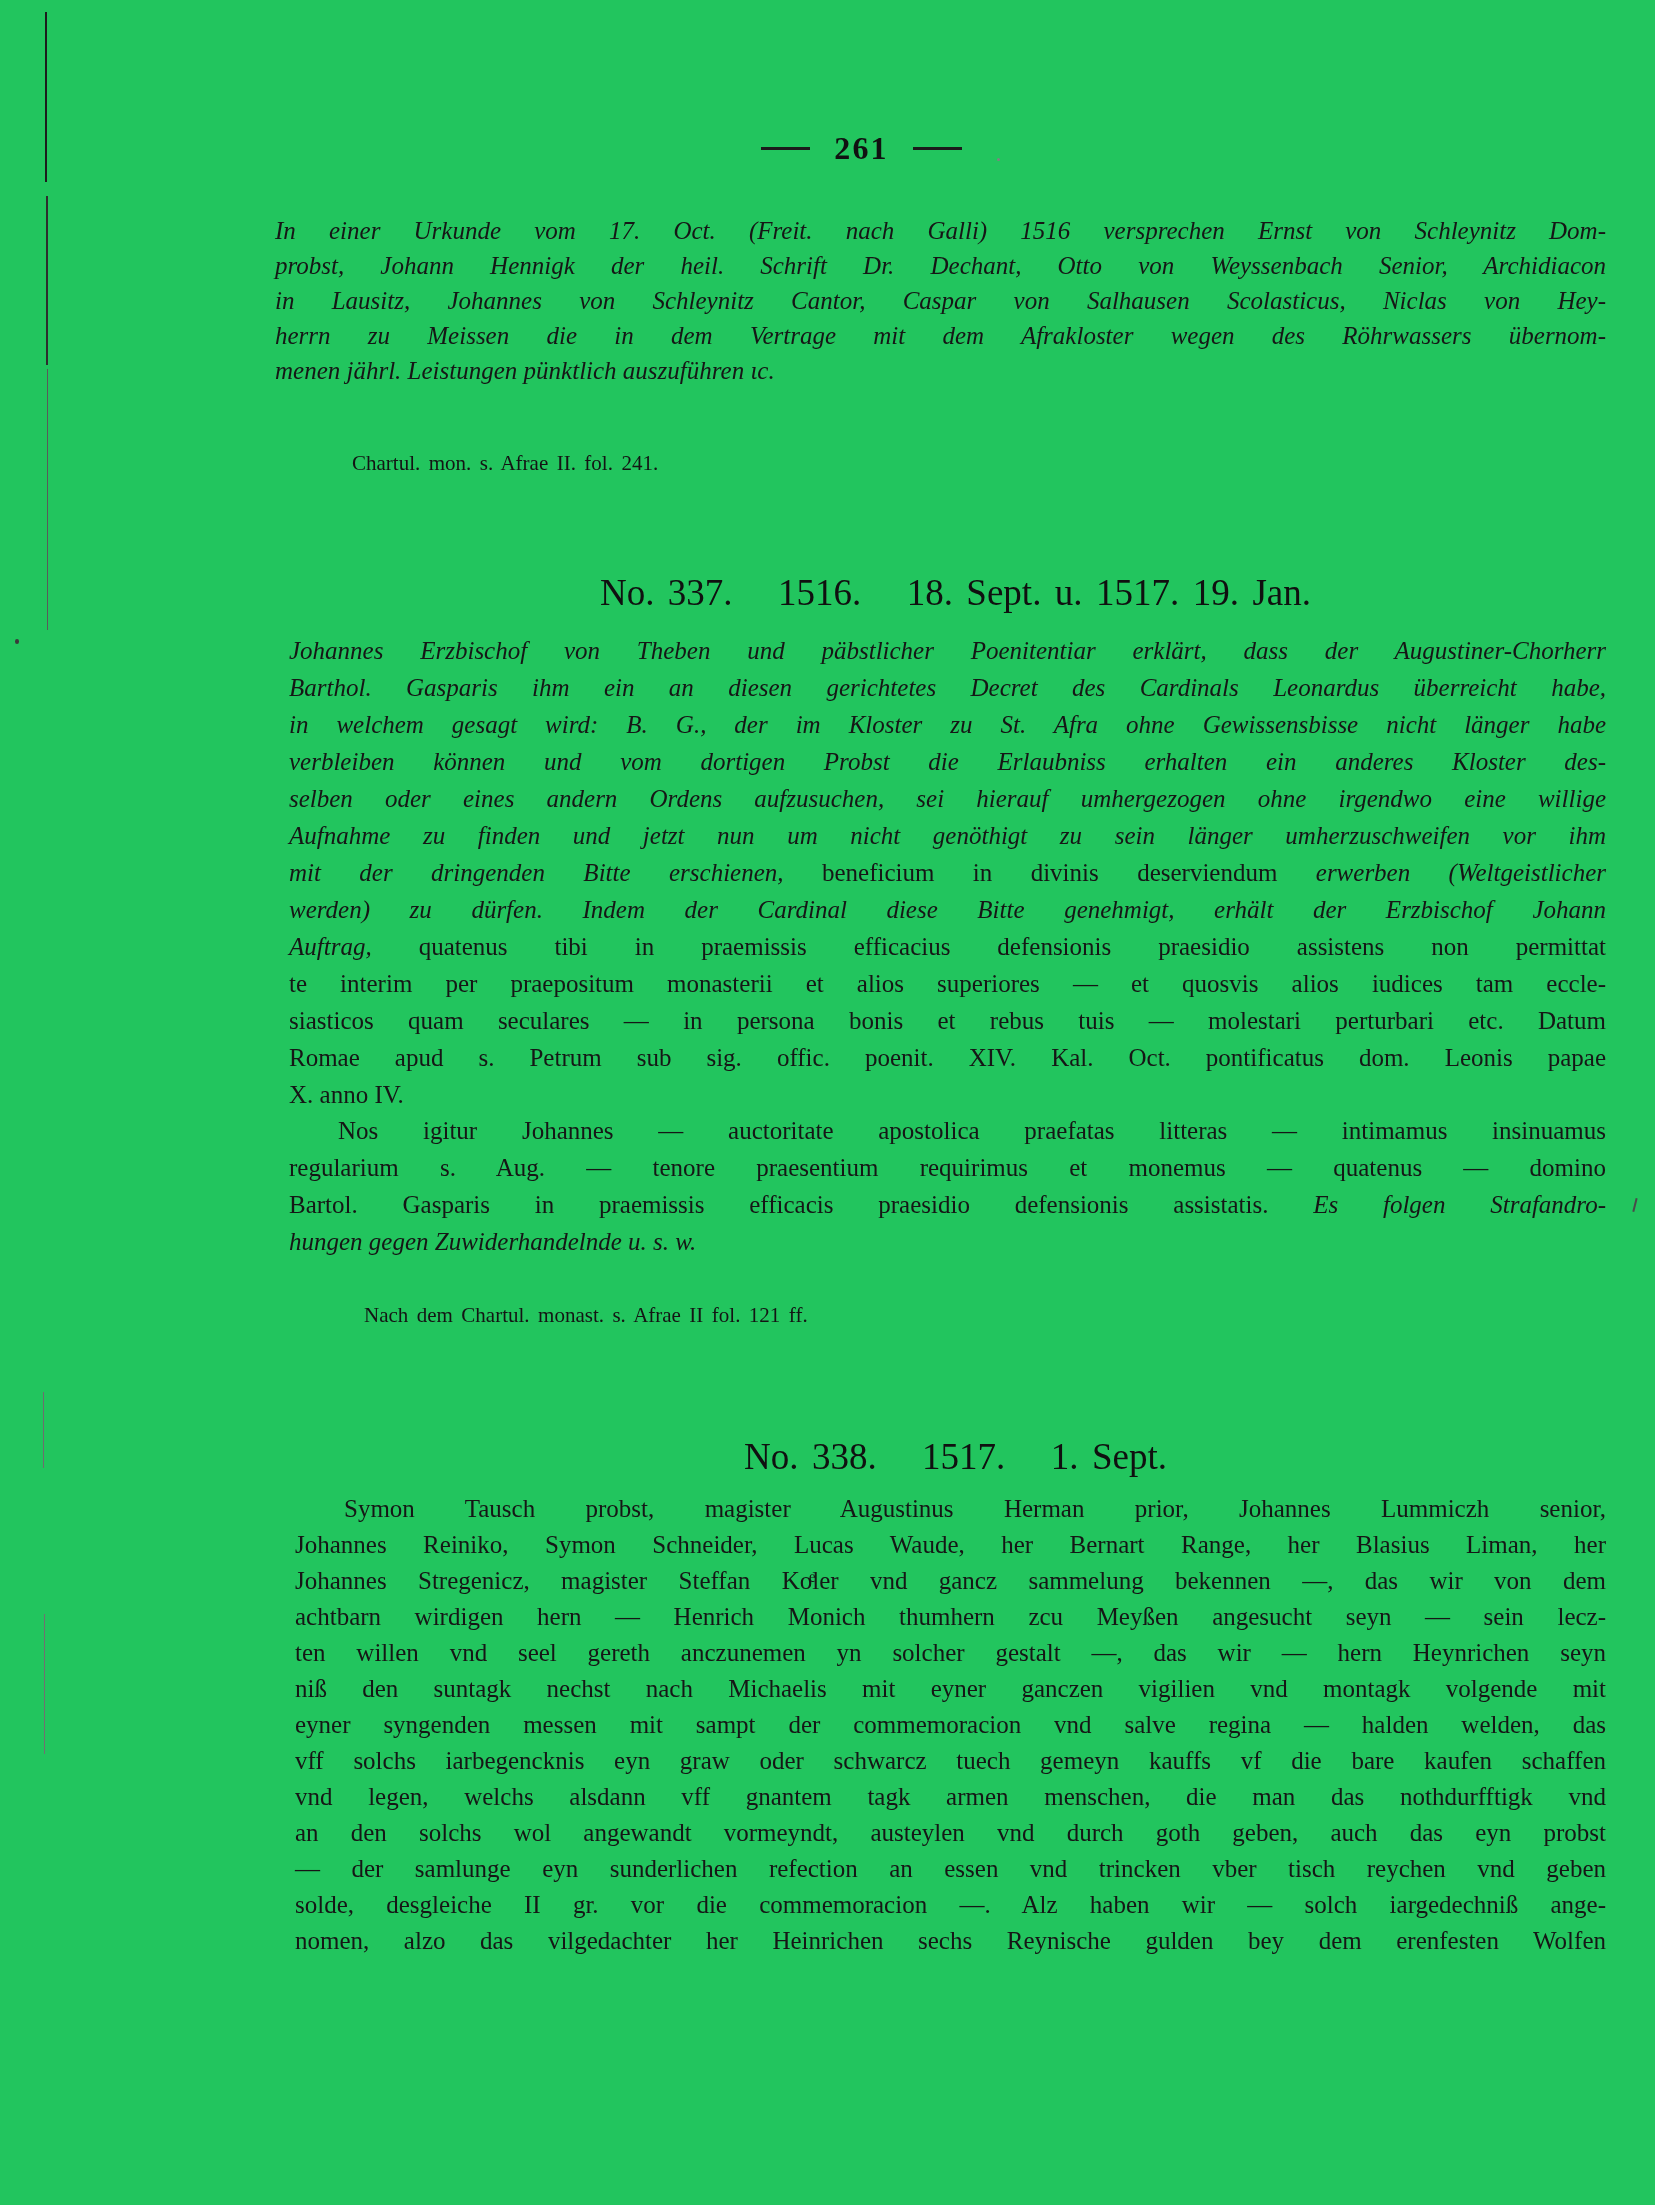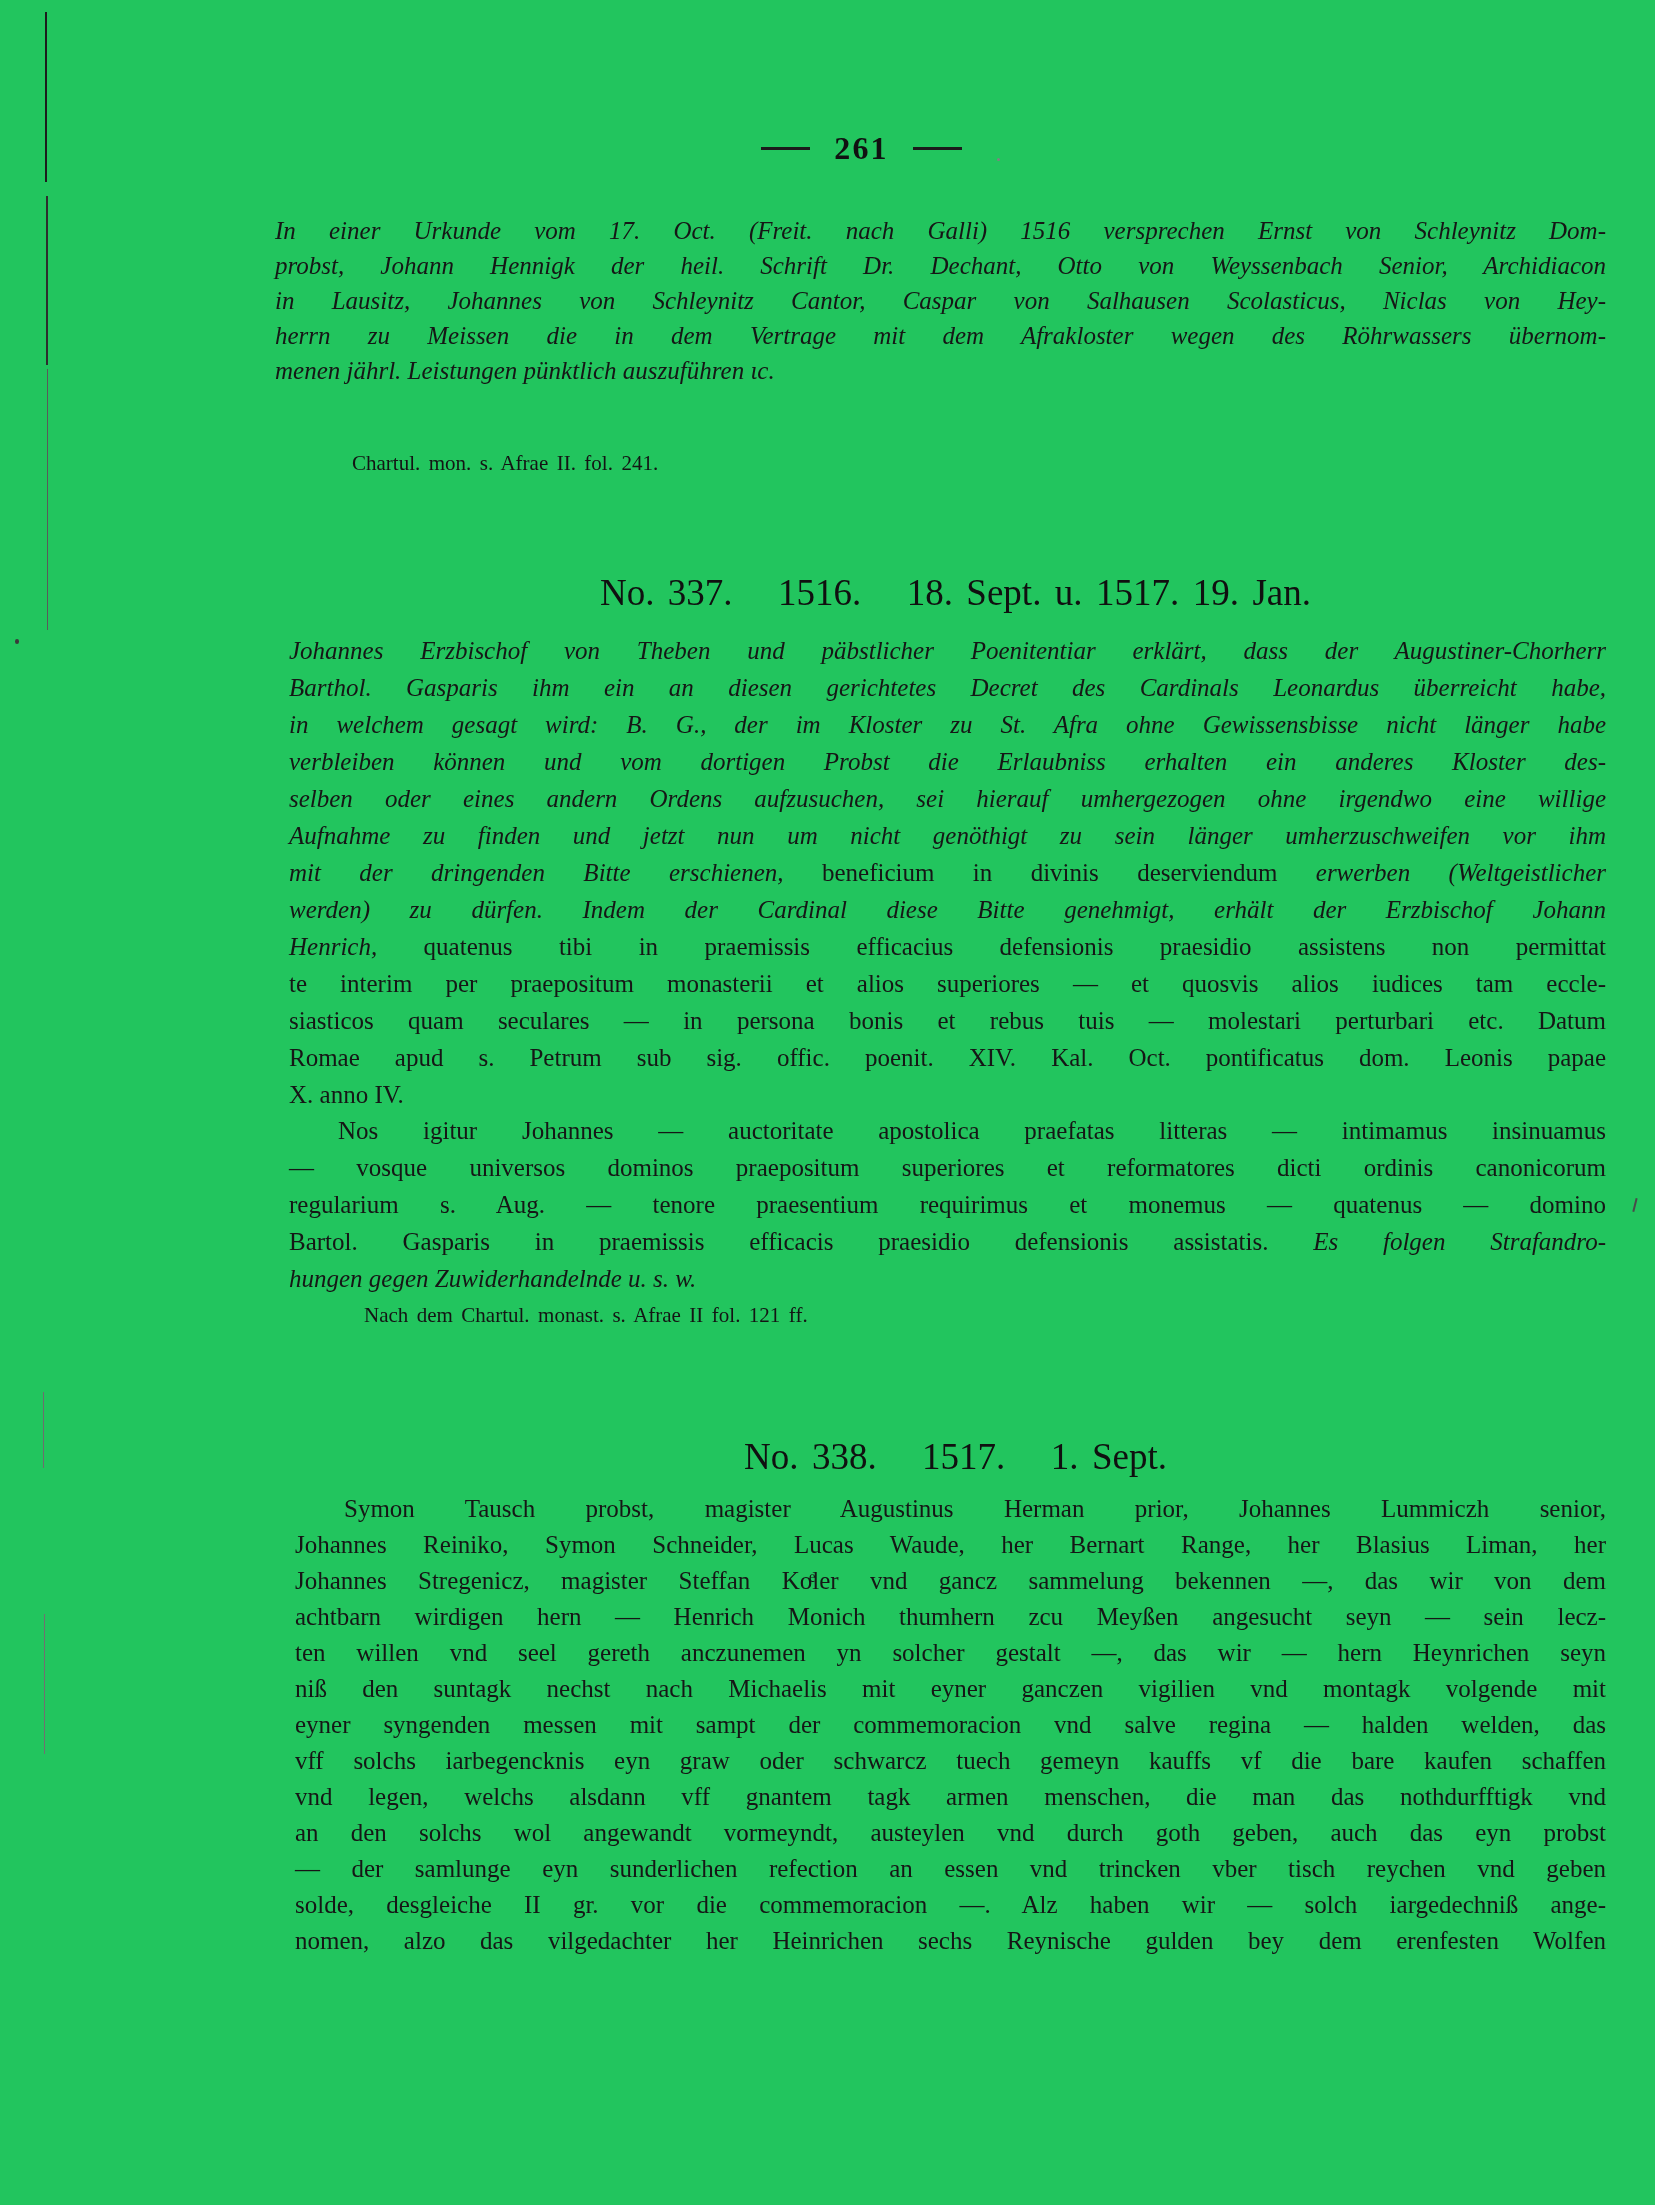--- a/index.html
+++ b/index.html
@@ -82,30 +82,29 @@
 
   <section class="par p2">
       <div class="tline"><span class="it">Johannes Erzbischof von Theben und päbstlicher Poenitentiar erklärt, dass der Augustiner-Chorherr</span></div>
       <div class="tline"><span class="it">Barthol. Gasparis ihm ein an diesen gerichtetes Decret des Cardinals Leonardus überreicht habe,</span></div>
       <div class="tline"><span class="it">in welchem gesagt wird: B. G., der im Kloster zu St. Afra ohne Gewissensbisse nicht länger habe</span></div>
       <div class="tline"><span class="it">verbleiben können und vom dortigen Probst die Erlaubniss erhalten ein anderes Kloster des-</span></div>
       <div class="tline"><span class="it">selben oder eines andern Ordens aufzusuchen, sei hierauf umhergezogen ohne irgendwo eine willige</span></div>
       <div class="tline"><span class="it">Aufnahme zu finden und jetzt nun um nicht genöthigt zu sein länger umherzuschweifen vor ihm</span></div>
       <div class="tline"><span class="it">mit der dringenden Bitte erschienen, </span><span>beneficium in divinis deserviendum </span><span class="it">erwerben (Weltgeistlicher</span></div>
       <div class="tline"><span class="it">werden) zu dürfen.  Indem der Cardinal diese Bitte genehmigt, erhält der Erzbischof Johann</span></div>
-      <div class="tline"><span class="it">Henrich, </span><span>quatenus tibi in praemissis efficacius defensionis praesidio assistens non permittat</span></div>
+      <div class="tline"><span class="it">Auftrag, </span><span>quatenus tibi in praemissis efficacius defensionis praesidio assistens non permittat</span></div>
       <div class="tline"><span>te interim per praepositum monasterii et alios superiores — et quosvis alios iudices tam eccle-</span></div>
       <div class="tline"><span>siasticos quam seculares — in persona bonis et rebus tuis — molestari perturbari etc.  Datum</span></div>
       <div class="tline"><span>Romae apud s. Petrum sub sig. offic. poenit. XIV. Kal. Oct. pontificatus dom. Leonis papae</span></div>
       <div class="tline last"><span>X. anno IV.</span></div>
     </section>
 
   <section class="par p3">
       <div class="tline ind"><span>Nos igitur Johannes — auctoritate apostolica praefatas litteras — intimamus insinuamus</span></div>
-      <div class="tline"><span>— vosque universos dominos praepositum superiores et reformatores dicti ordinis canonicorum</span></div>
       <div class="tline"><span>regularium s. Aug. — tenore praesentium requirimus et monemus — quatenus — domino</span></div>
       <div class="tline"><span>Bartol. Gasparis in praemissis efficacis praesidio defensionis assistatis. </span><span class="it">Es folgen Strafandro-</span></div>
       <div class="tline last"><span class="it">hungen gegen Zuwiderhandelnde u. s. w.</span></div>
     </section>
 
   <div class="cite c2">Nach dem Chartul. monast. s. Afrae II fol. 121 ff.</div>
 
   <h2 class="head h338">No. 338.   1517.   1. Sept.</h2>
 
   <section class="par p4">

